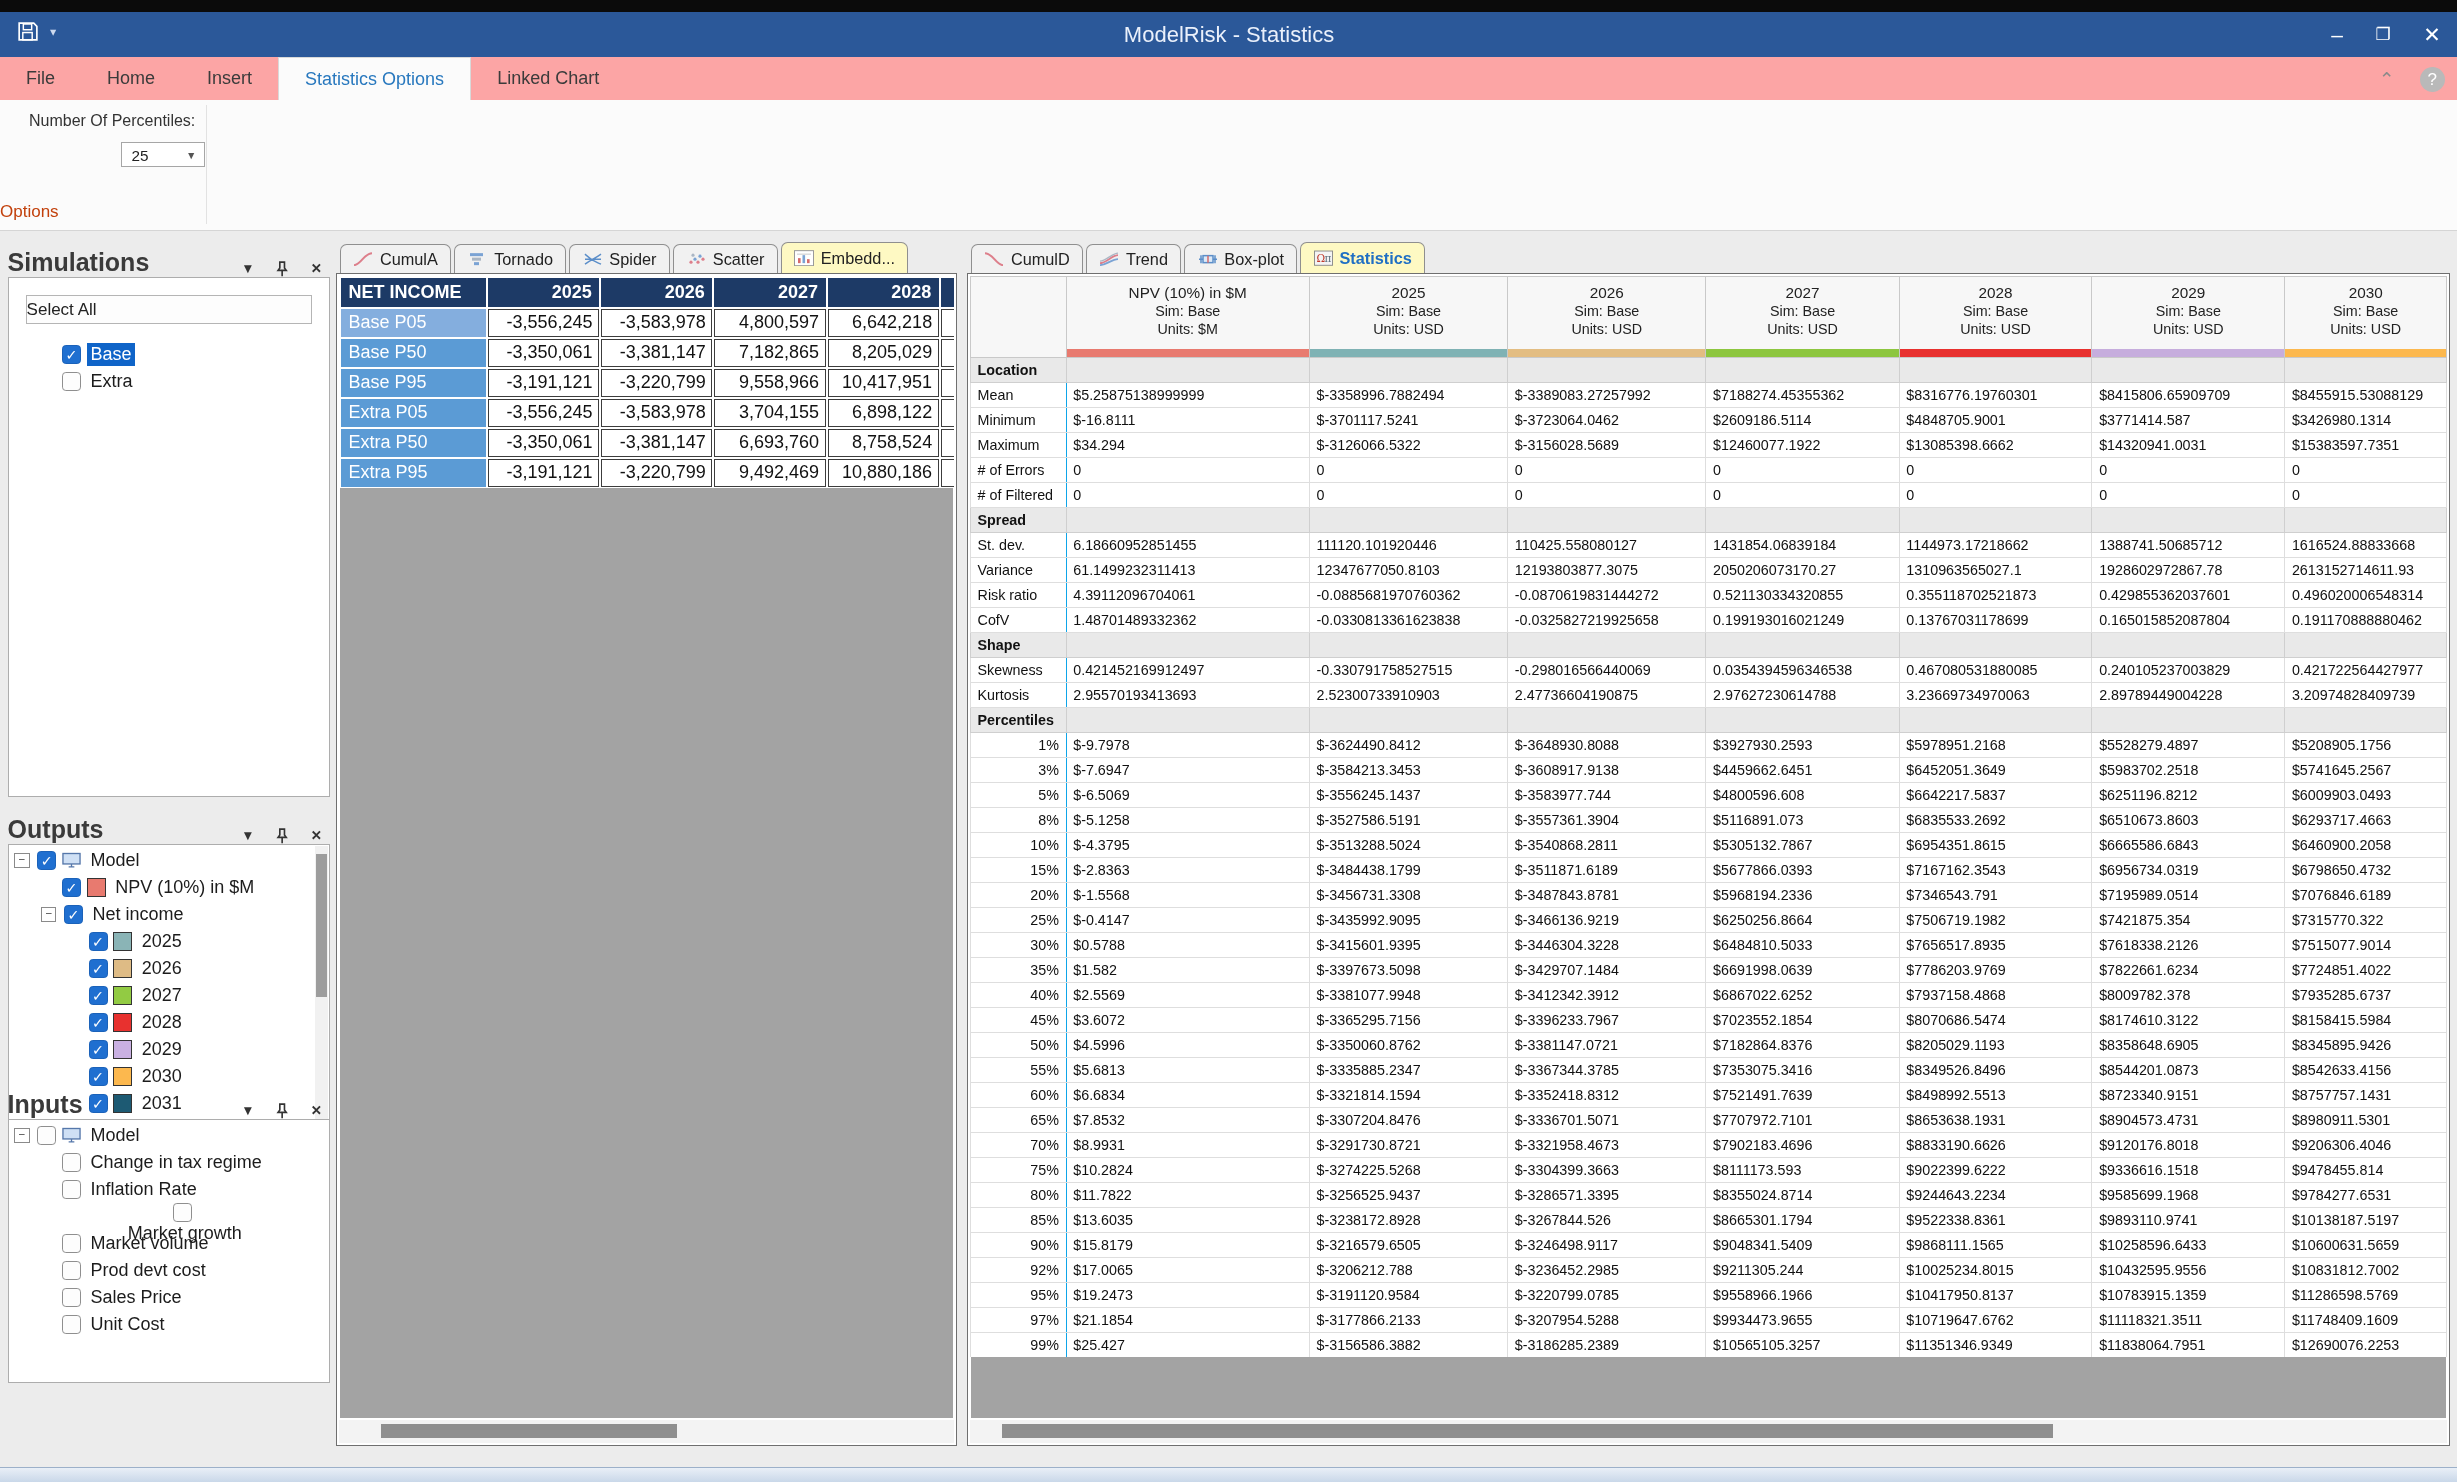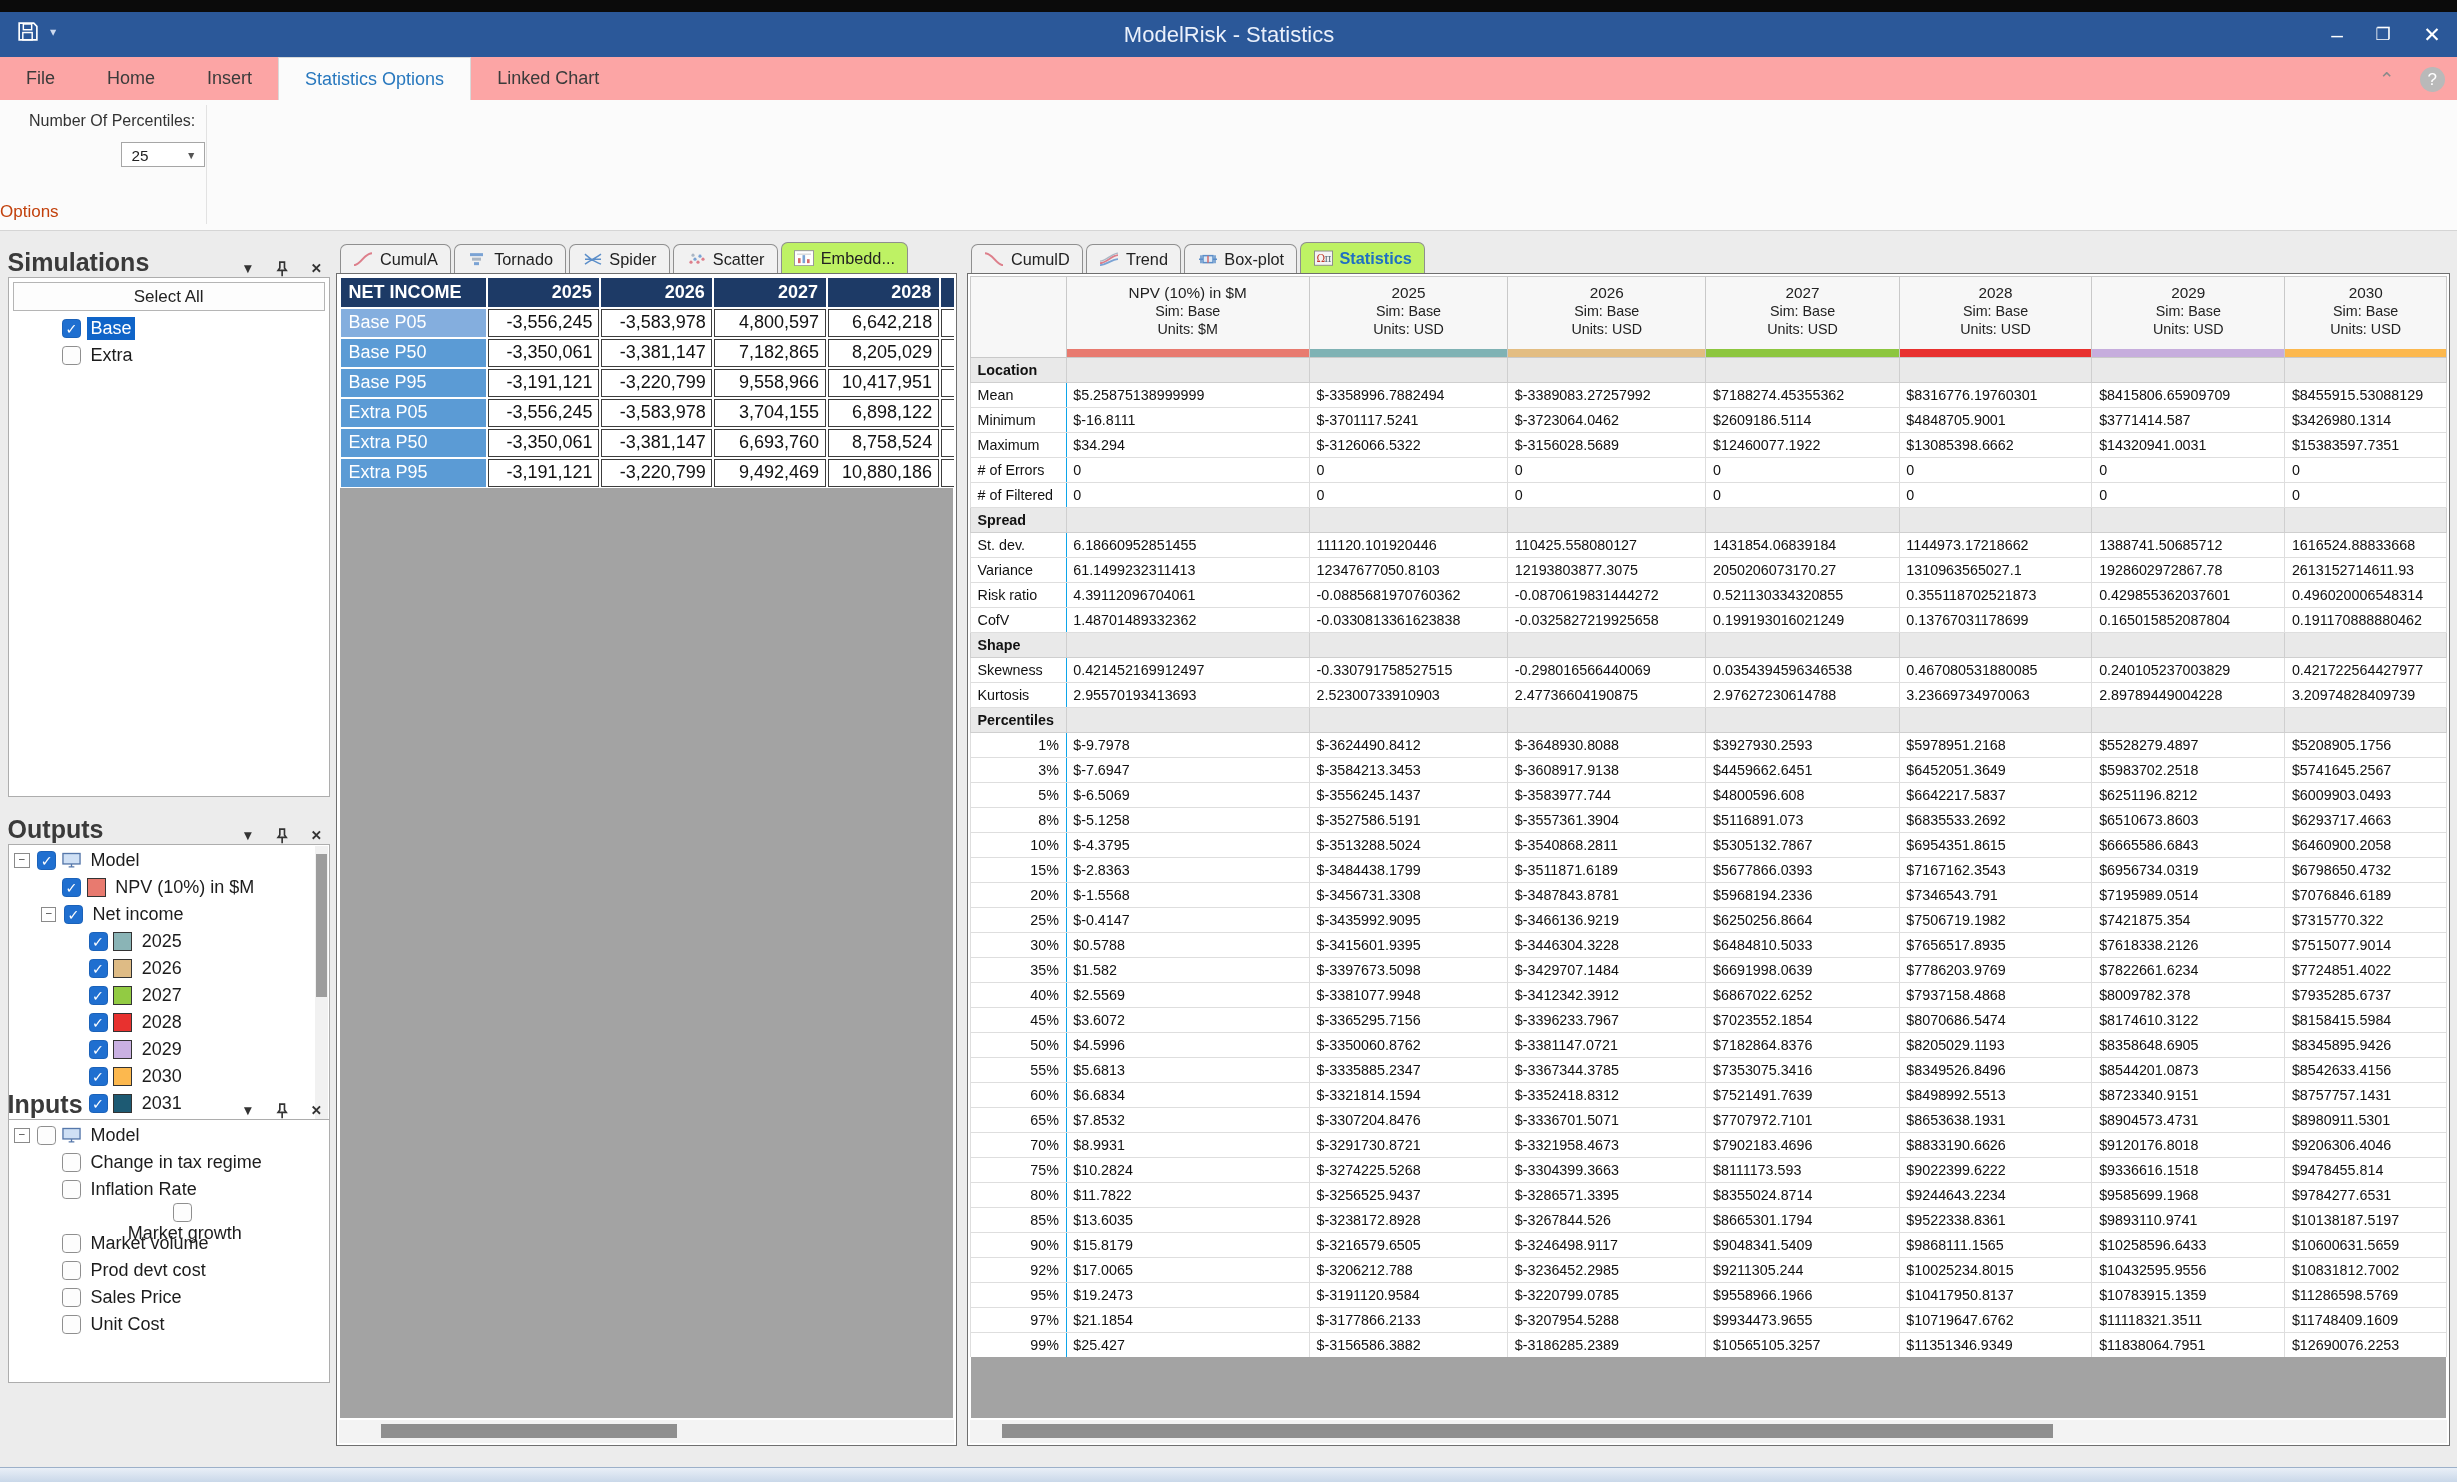--- a/index.html
+++ b/index.html
@@ -33,42 +33,42 @@
   #group-divider{position:absolute;left:206px;top:4.8px;height:119px;width:1px;background:#e2e2e2;}
 
   
   .panel{position:absolute;left:7.6px;width:322px;}
   .panel-header{height:36px;display:flex;align-items:flex-end;font-weight:bold;}
   .panel-title{font-size:25px;color:#3a3a3a;flex:1;}
   .ph-icons{display:flex;gap:21px;align-items:center;color:#333;padding-right:7.6px;}
   .ph-icons .ic{font-size:13.4px;}
   .panel-body{position:absolute;left:0;right:0;bottom:3.8px;background:#fff;border:1px solid #adadad;overflow:hidden;}
 
-  #btn-select-all{margin:4px;height:27px;border:1px solid #b5b5b5;background:#fdfdfd;
-       text-align:center;line-height:27px;font-size:17px;color:#222;}
+  #btn-select-all{margin:17px;height:27px;border:1px solid #b5b5b5;background:#fdfdfd;
+       text-align:left;line-height:27px;font-size:17px;color:#222;}
 
   .trow{height:27px;display:flex;align-items:center;}
   .expander{width:13.4px;height:13.4px;border:1px solid #8a8a8a;background:#fff;font-size:11.5px;line-height:11.5px;
        text-align:center;color:#444;margin-right:7.6px;flex:none;}
   .tspacer{width:21px;flex:none;}
   .cb{width:19px;height:19px;border-radius:3.8px;flex:none;box-sizing:border-box;margin-right:5.7px;
       border:1px solid #8f8f8f;background:#fdfdfd;}
   .cb.on{background:#1f6fd0;border-color:#1b62b9;color:#fff;font-size:14.3px;line-height:19px;text-align:center;}
   .swatch{width:19px;height:19px;border:1px solid #333;flex:none;margin-right:5.7px;box-sizing:border-box;}
   .tlabel{font-size:18px;color:#1c1c1c;padding:1px 3.8px;white-space:nowrap;}
   .tlabel.sel{background:#0f64c8;color:#fff;}
   .vscroll{position:absolute;right:1px;top:1px;bottom:1px;width:12.4px;background:#f1f1f1;}
   .vscroll .thumb{position:absolute;left:1px;right:1px;top:7.6px;height:143px;background:#9d9d9d;}
 
   
   .dpanel{position:absolute;top:241px;}
   .tabstrip{height:32px;display:flex;align-items:flex-end;gap:2.9px;padding-left:3.8px;}
   .tab{height:28px;border:1px solid #8f8f8f;border-bottom:none;border-radius:6.7px 6.7px 0 0;
        background:#f1f1f1;display:flex;align-items:center;gap:6.7px;padding:0 12.4px;font-size:16.3px;color:#222;}
-  .tab.active{background:#bef264;height:30px;}
+  .tab.active{background:#fef9c3;height:30px;}
   .tab.active .tablabel{color:#1f6fc4;font-weight:bold;}
   #middle-panel .tab.active .tablabel{color:#222;font-weight:normal;}
   .pcontent{position:absolute;left:0;right:0;top:32px;bottom:0;background:#fff;border:1px solid #6f6f6f;
        padding:1.9px;display:flex;flex-direction:column;box-sizing:border-box;}
   .tbl-clip{flex:none;overflow:hidden;}
   .filler{flex:1;background:#a3a3a3;margin:0 1px;}
   .hscroll{flex:none;height:23px;position:relative;background:#f3f3f3;margin-top:1.9px;}
   .hscroll .hthumb{position:absolute;top:3.8px;height:14.3px;background:#8f8f8f;}
 
   #middle-panel{left:336px;width:621px;height:1205px;}

